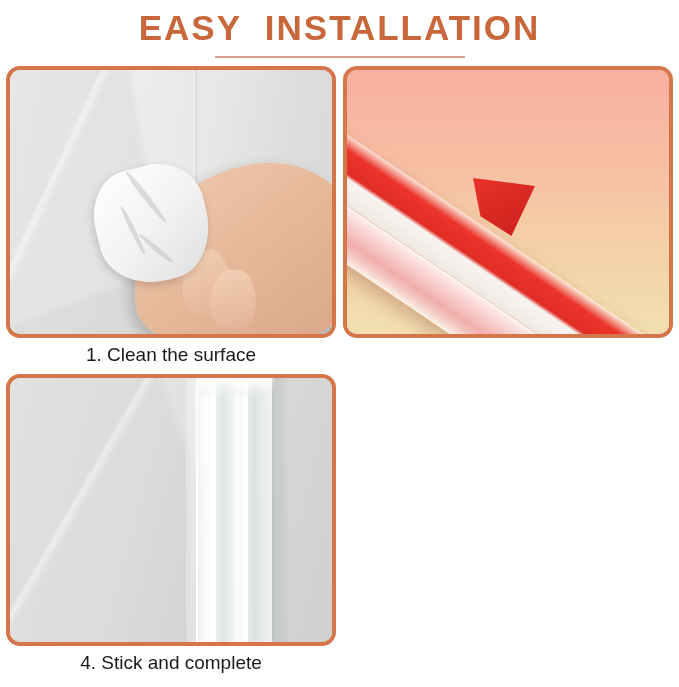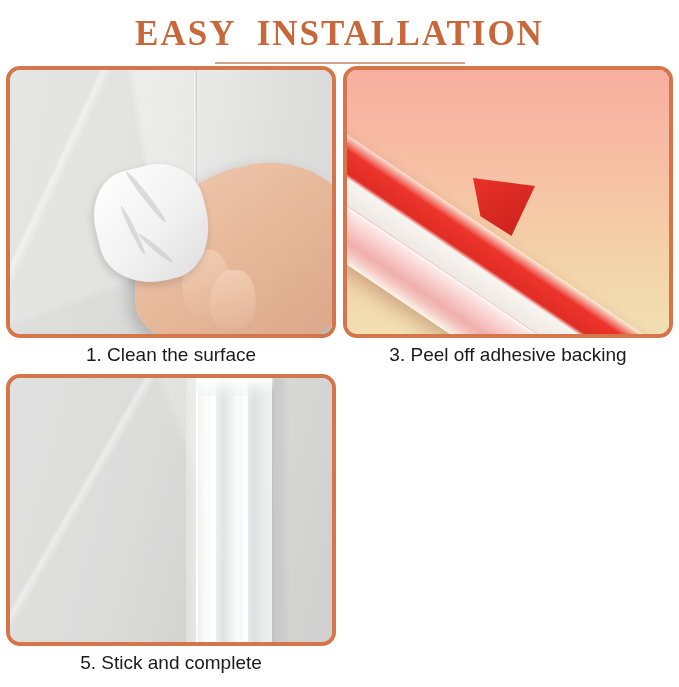--- a/index.html
+++ b/index.html
@@ -18,23 +18,22 @@
     width: 679px;
     height: 687px;
     position: relative;
     background: #ffffff;
     box-sizing: border-box;
   }
 
   
   .header {
     width: 100%;
-    padding-top: 12px;
+    padding-top: 6px;
     text-align: center;
-    font-family: Liberation Serif, serif;
   }
   .header-title {
     font-size: 35px;
     font-weight: bold;
     letter-spacing: 2px;
     color: #c8673a;
     line-height: 44px;
     white-space: pre;
   }
   .header-rule {
@@ -356,31 +355,30 @@
     </div>
 
 
     <div class="cell">
       <div class="photo">
         <div class="p3-bg"></div>
         <div class="p3-strip"></div>
         <div class="p3-clear"></div>
         <div class="p3-tab"></div>
       </div>
-      <div class="caption">3. Peel off adhesive backing</div>
     </div>
 
     <div class="cell">
       <div class="photo">
         <div class="p4-bg"></div>
         <div class="p4-veins"></div>
         <div class="p4-glass"></div>
         <div class="p4-seal"></div>
         <div class="p4-highlight p4-h1"></div>
         <div class="p4-highlight p4-h2"></div>
         <div class="p4-top-cap"></div>
         <div class="p4-shadow"></div>
       </div>
-      <div class="caption">5. Stick and complete</div>
+      <div class="caption">4. Stick and complete</div>
     </div>
 
   </div>
 </div>
 
 </body></html>

